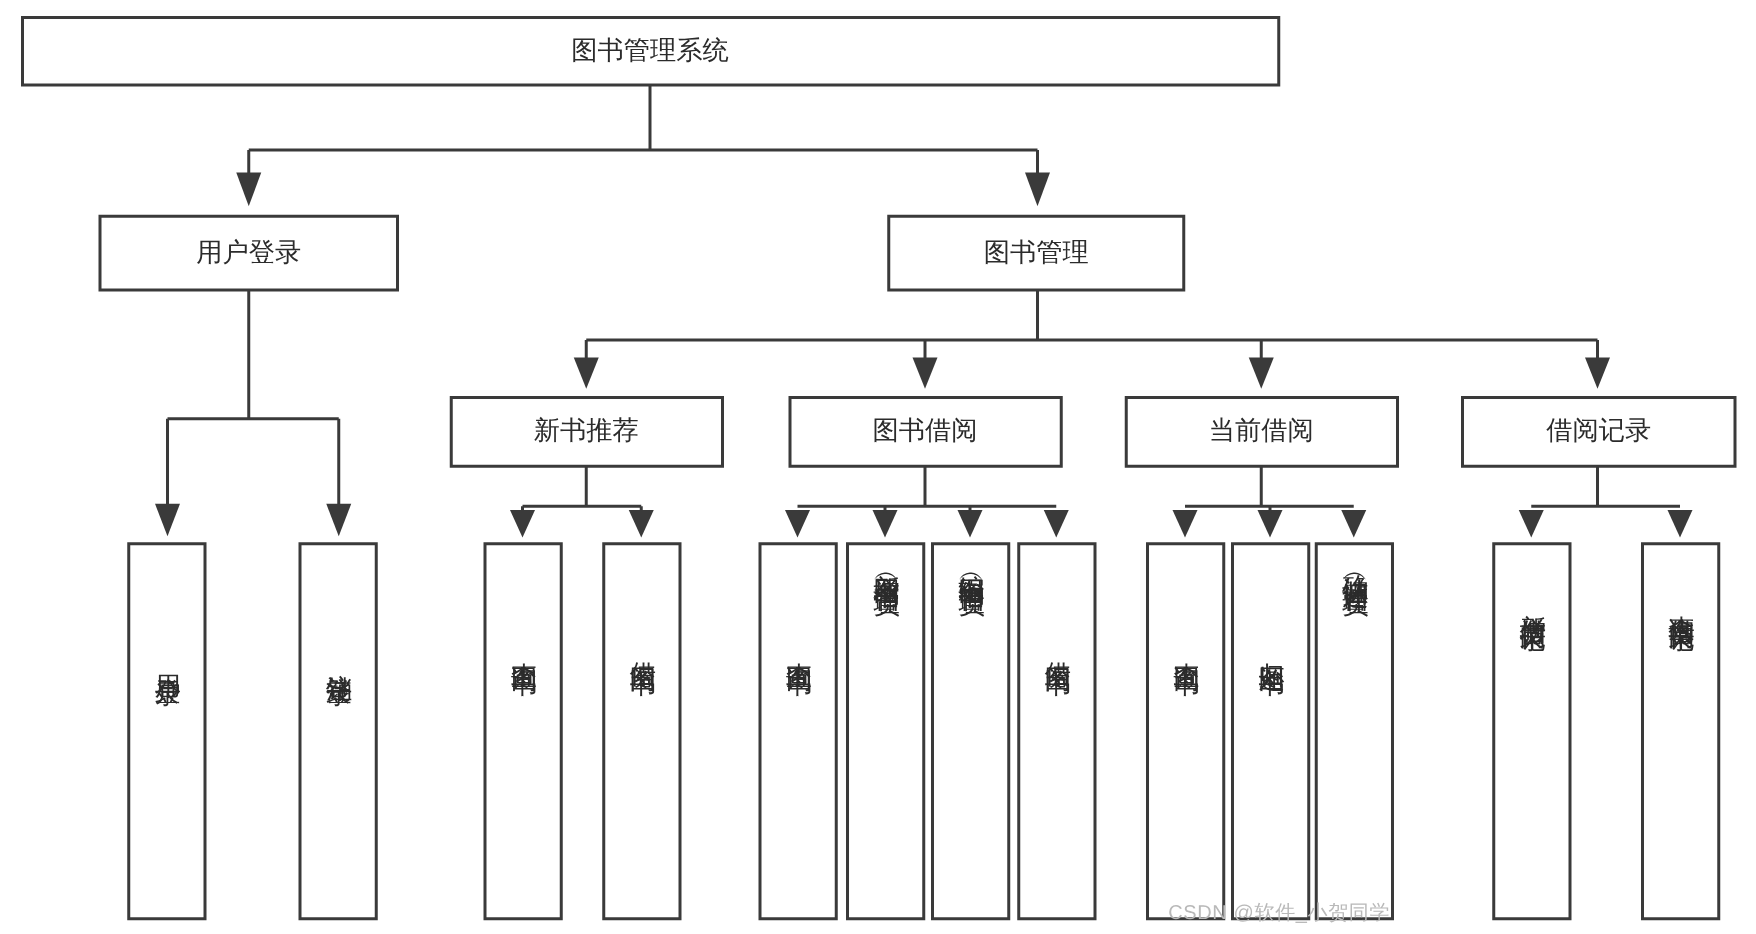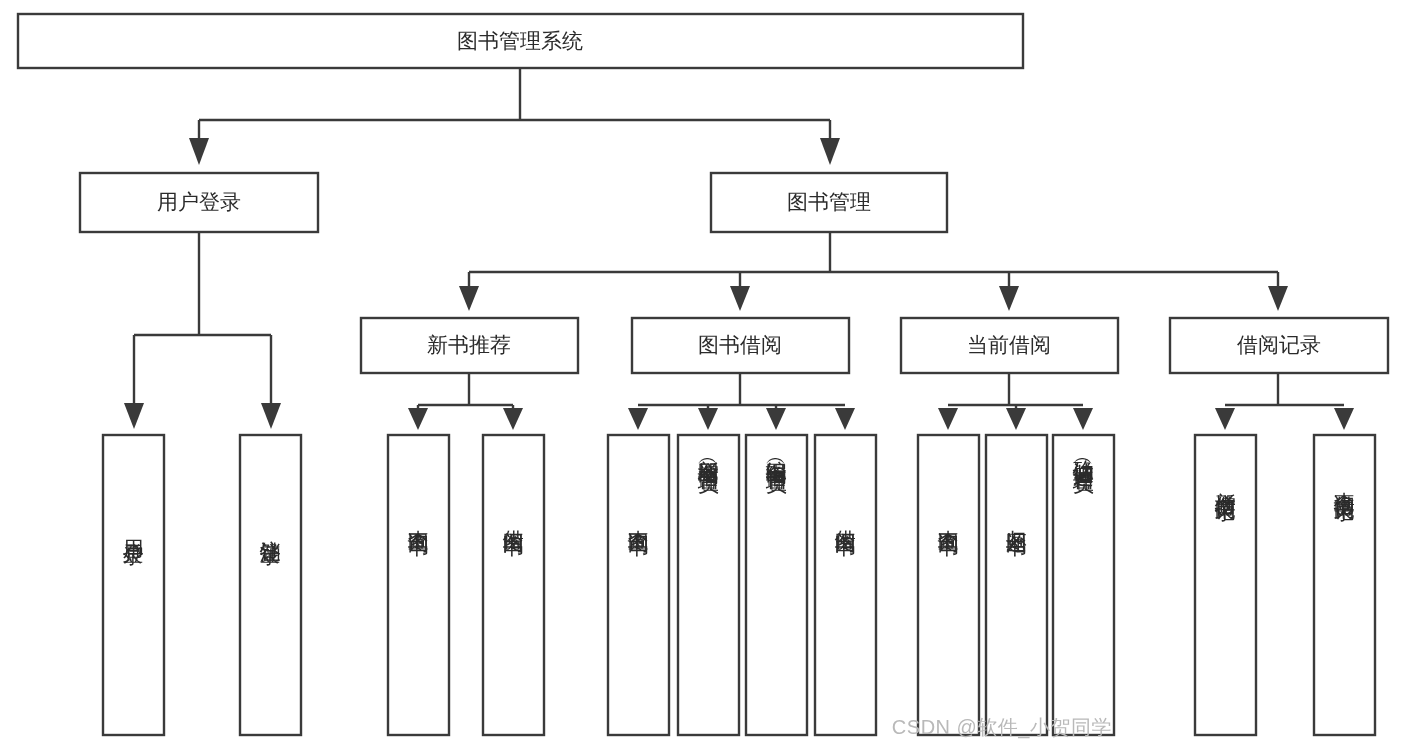--- a/index.html
+++ b/index.html
@@ -62,21 +62,21 @@
     line-height: 1.12;
     color: #2b2b2b;
     letter-spacing: 2px;
     white-space: nowrap;
   }
   .watermark {
     position: absolute;
     right: 10px;
     bottom: 6px;
     font-family: "Liberation Sans", "DejaVu Sans", sans-serif;
-    font-size: 20px;
+    font-size: 16px;
     color: #b9b9b9;
     white-space: nowrap;
     letter-spacing: 0.5px;
   }
 </style>
 </head>
 <body>
 
 <div id="diagram-root">
 

